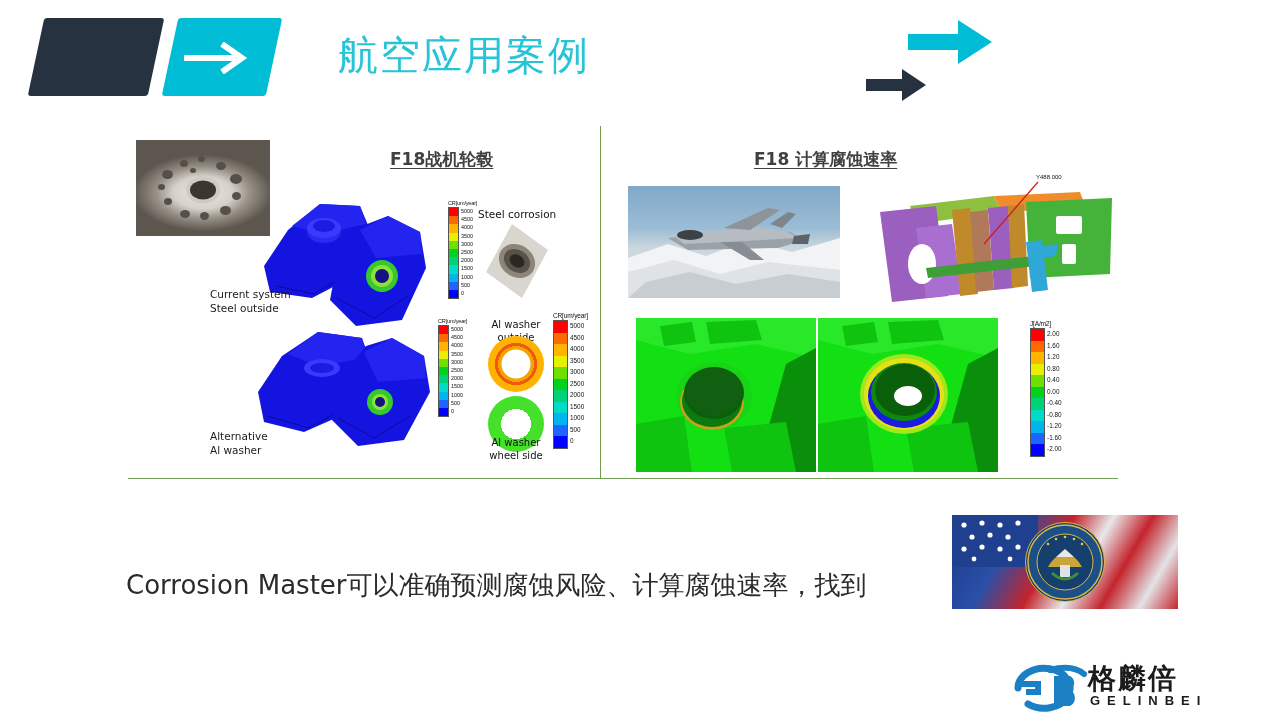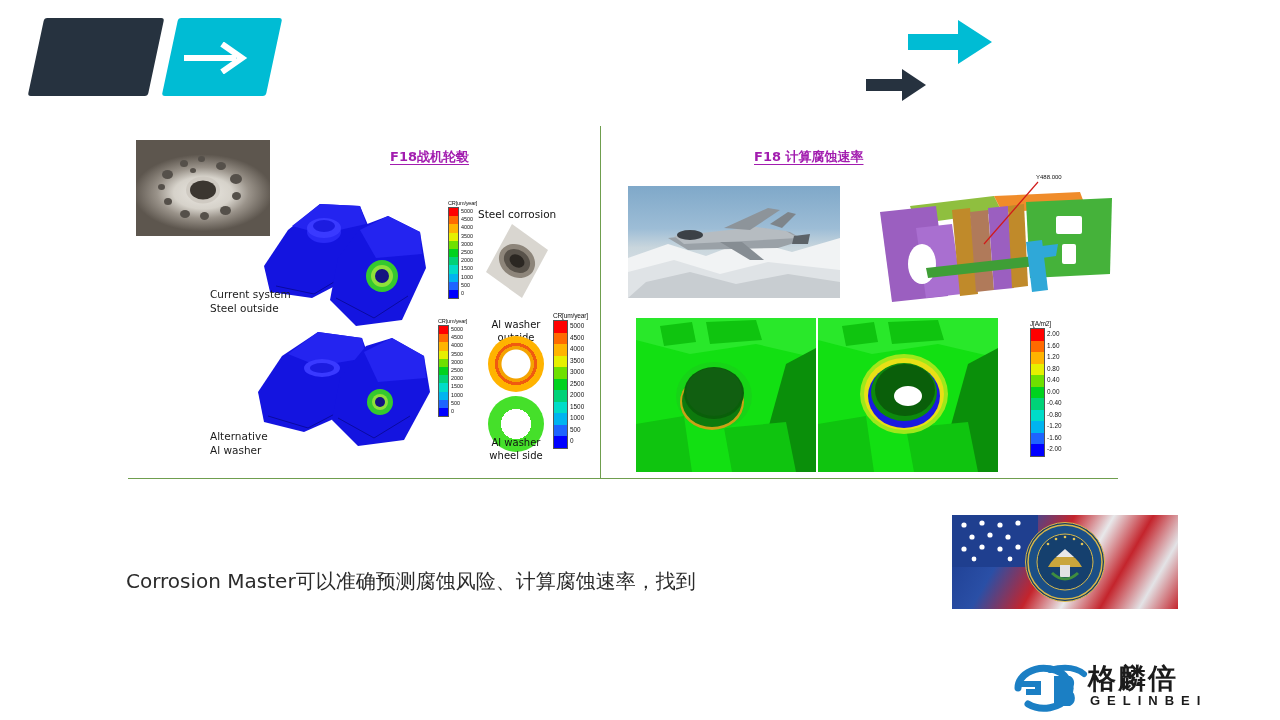--- a/index.html
+++ b/index.html
@@ -37,21 +37,21 @@
   .frame{
     position:absolute;left:128px;top:126px;width:990px;height:352px;
     border-bottom:1.6px solid #6f9e4e;
   }
   .frame-divider{
     position:absolute;left:600px;top:126px;width:0;height:352px;
     border-left:1.6px solid #6f9e4e;
   }
 
   .panel-title{
-    position:absolute;font-weight:bold;font-size:13px;color:#a21caf;
+    position:absolute;font-weight:bold;font-size:17px;color:#404040;
     text-decoration:underline;text-underline-offset:3px;white-space:nowrap;
     font-family:"DejaVu Sans","Liberation Sans",sans-serif;
   }
   .pt-left{left:390px;top:148px;}
   .pt-right{left:754px;top:148px;}
 
   
   .hub-photo{
     position:absolute;left:136px;top:140px;width:134px;height:96px;
     background:
@@ -137,21 +137,21 @@
     font-family:"Liberation Sans",sans-serif;white-space:nowrap;
   }
   .fea-green{position:absolute;}
 
   
   .txt-head{
     position:absolute;left:126px;top:524px;font-size:22px;font-weight:bold;color:#2b2b2b;
     font-family:"DejaVu Sans","Liberation Sans",sans-serif;white-space:nowrap;
   }
   .txt-l1{
-    position:absolute;left:126px;top:568px;font-size:20px;color:#2b2b2b;
+    position:absolute;left:126px;top:568px;font-size:26px;color:#2b2b2b;
     font-family:"DejaVu Sans","Liberation Sans",sans-serif;white-space:nowrap;
   }
   .txt-l2{
     position:absolute;left:126px;top:612px;font-size:23px;color:#2b2b2b;
     font-family:"DejaVu Sans","Liberation Sans",sans-serif;white-space:nowrap;
   }
 
   
   .dod{
     position:absolute;left:952px;top:515px;width:226px;height:94px;overflow:hidden;
@@ -182,20 +182,21 @@
 
 <div class="slide">
 
   <div class="hdr-shape-dark"></div>
   <div class="hdr-shape-cyan"></div>
   <svg class="hdr-arrow-white" viewBox="0 0 70 32">
     <path d="M2 16 H54" stroke="#fff" stroke-width="6" fill="none"></path>
     <path d="M40 2 L60 16 L40 30" stroke="#fff" stroke-width="6" fill="none" stroke-linejoin="miter"></path>
   </svg>
 
+  <div class="slide-title">航空应用案例</div>
 
   <svg class="arrow-cyan-big" viewBox="0 0 86 52">
     <path d="M0 18 H50 V4 L84 26 L50 48 V34 H0 Z" fill="#00bcd4"></path>
   </svg>
   <svg class="arrow-dark-small" viewBox="0 0 62 38">
     <path d="M0 13 H36 V3 L60 19 L36 35 V25 H0 Z" fill="#26323f"></path>
   </svg>
 
   <div class="frame"></div>
   <div class="frame-divider"></div>

